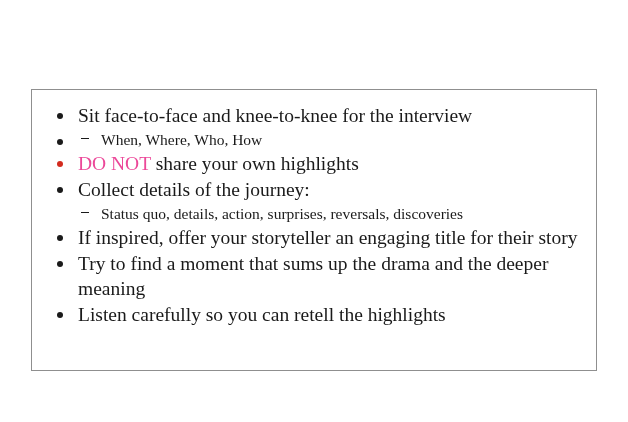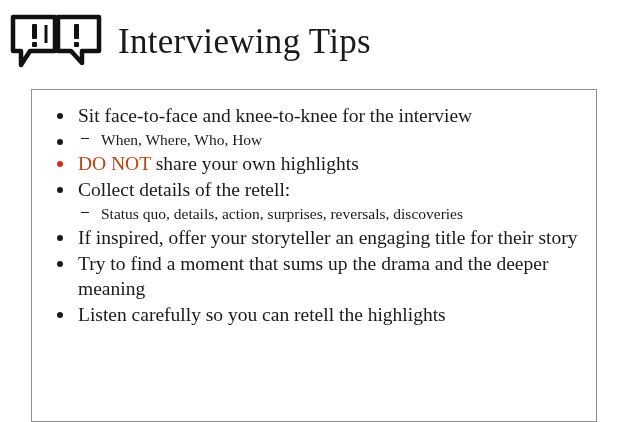--- a/index.html
+++ b/index.html
@@ -43,21 +43,21 @@
     color: #1a1a1a;
     letter-spacing: 0.3px;
     white-space: nowrap;
   }
   
   .content-box {
     position: absolute;
     left: 31px;
     top: 89px;
     width: 566px;
-    height: 333px;
+    height: 282px;
     border: 1px solid #8f8f8f;
     box-sizing: border-box;
     background: #ffffff;
   }
   .bullet-list {
     list-style: none;
     margin: 0;
     padding: 13px 10px 0 16px;
   }
   .bullet-item {
@@ -96,51 +96,31 @@
   }
   .sub-item > .dash {
     position: absolute;
     left: 3px;
     top: 9px;
     width: 8px;
     height: 1px;
     background: #1a1a1a;
   }
   .red {
-    color: #c2410c;
+    color: #ec4899;
   }
   .txt {
     display: inline;
   }
 </style>
 </head>
 <body>
 
 <div class="slide">
 
-  <div class="header">
-    <span class="speech-icon">
-      <svg viewBox="0 0 96 62" width="96" height="62" aria-hidden="true">
-        <g fill="none" stroke="#111111" stroke-width="4.5" stroke-linejoin="round">
-          <path d="M5 6 H47 V40 H22 L13 54 V40 H5 Z"></path>
-          <path d="M50 6 H91 V40 H74 V52 L63 40 H50 Z"></path>
-        </g>
-        <g fill="#111111">
-          <rect x="24" y="13" width="5" height="15" rx="1"></rect>
-          <rect x="24" y="31" width="5" height="5" rx="1"></rect>
-          <rect x="66" y="13" width="5" height="15" rx="1"></rect>
-          <rect x="66" y="31" width="5" height="5" rx="1"></rect>
-        </g>
-        <g fill="none" stroke="#111111" stroke-width="3">
-          <path d="M38 14 v18"></path>
-        </g>
-      </svg>
-    </span>
-    <div class="slide-title">Interviewing Tips</div>
-  </div>
 
   <div class="content-box">
     <ul class="bullet-list">
 
       <li class="bullet-item">
         <span class="dot"></span>
         <span class="txt">Sit face-to-face and knee-to-knee for the interview</span>
       </li>
 
       <li class="bullet-item">
@@ -153,21 +133,21 @@
         </ul>
       </li>
 
       <li class="bullet-item accent">
         <span class="dot"></span>
         <span class="txt red">DO NOT</span><span class="txt"> share your own highlights</span>
       </li>
 
       <li class="bullet-item">
         <span class="dot"></span>
-        <span class="txt">Collect details of the retell:</span>
+        <span class="txt">Collect details of the journey:</span>
         <ul class="sub-list">
           <li class="sub-item">
             <span class="dash"></span>
             <span class="txt">Status quo, details, action, surprises, reversals, discoveries</span>
           </li>
         </ul>
       </li>
 
       <li class="bullet-item">
         <span class="dot"></span>

